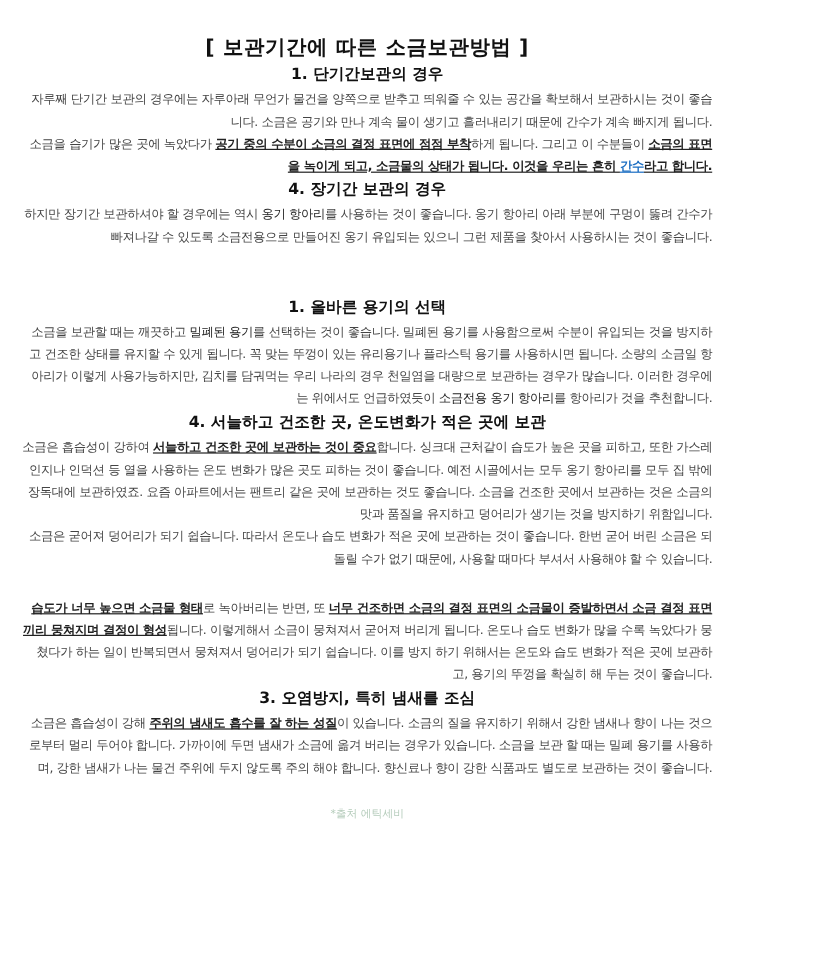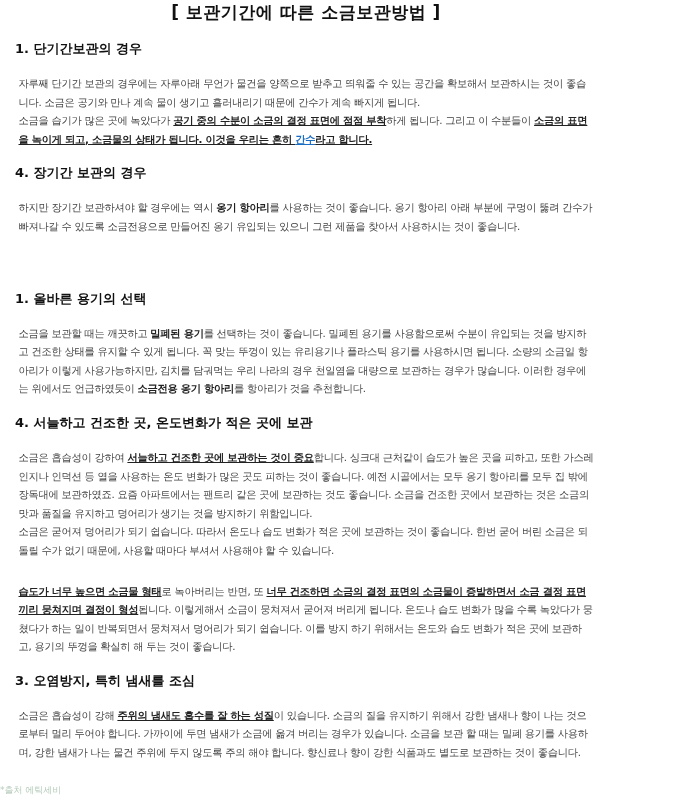--- a/index.html
+++ b/index.html
@@ -1,40 +1,40 @@
 <!DOCTYPE html>
 <html><head>
 <meta charset="utf-8">
 <style>
   html, body { margin: 0; padding: 0; background: #ffffff; }
   body {
     width: 682px; height: 802px; overflow: hidden;
     font-family: "DejaVu Sans", "Liberation Sans", sans-serif;
     color: #333333;
   }
-  .doc { position: relative; width: 612px; }
+  .doc { position: relative; width: 612px; padding-top: 28px; }
   .title {
     text-align: center; font-size: 17px; font-weight: bold; color: #111;
     line-height: 24px; margin: 0; letter-spacing: 0.5px;
   }
   .h {
-    text-align: left; font-size: 13px; font-weight: bold; color: #111;
-    line-height: 20px; margin: 15px;
+    text-align: center; font-size: 13px; font-weight: bold; color: #111;
+    line-height: 20px; margin: 1px;
   }
   .p {
-    text-align: left; font-size: 10.3px; line-height: 18.6px;
+    text-align: right; font-size: 10.3px; line-height: 18.6px;
     margin: 0 auto; width: 575px; color: #444;
     letter-spacing: -0.3px;
   }
-  .p b { color: #222; font-weight: bold; }
+  .p b { color: #222; font-weight: normal; }
   .ub { text-decoration: underline; font-weight: bold; color: #222; }
   .link { color: #1a6dc2; }
   .sp-l { height: 22px; }
   .sp-m { height: 16px; }
-  .src { font-size: 9px; color: #b5ccbb; margin-top: 22px; }
+  .src { text-align: center; font-size: 9px; color: #b5ccbb; margin-top: 22px; }
 </style>
 </head>
 <body>
 
 <div class="doc">
   <h1 class="title">[ 보관기간에 따른 소금보관방법 ]</h1>
   <h2 class="h">1. 단기간보관의 경우</h2>
   <p class="p">자루째 단기간 보관의 경우에는 자루아래 무언가 물건을 양쪽으로 받추고 띄워줄 수 있는 공간을 확보해서 보관하시는 것이 좋습니다. 소금은 공기와 만나 계속 물이 생기고 흘러내리기 때문에 간수가 계속 빠지게 됩니다.</p>
   <p class="p"><span>소금을 습기가 많은 곳에 녹았다가 </span><span class="ub">공기 중의 수분이 소금의 결정 표면에 점점 부착</span><span>하게 됩니다. 그리고 이 수분들이 </span><span class="ub">소금의 표면을 녹이게 되고, 소금물의 상태가 됩니다. 이것을 우리는 흔히 </span><span class="ub link">간수</span><span class="ub">라고 합니다.</span></p>
 

